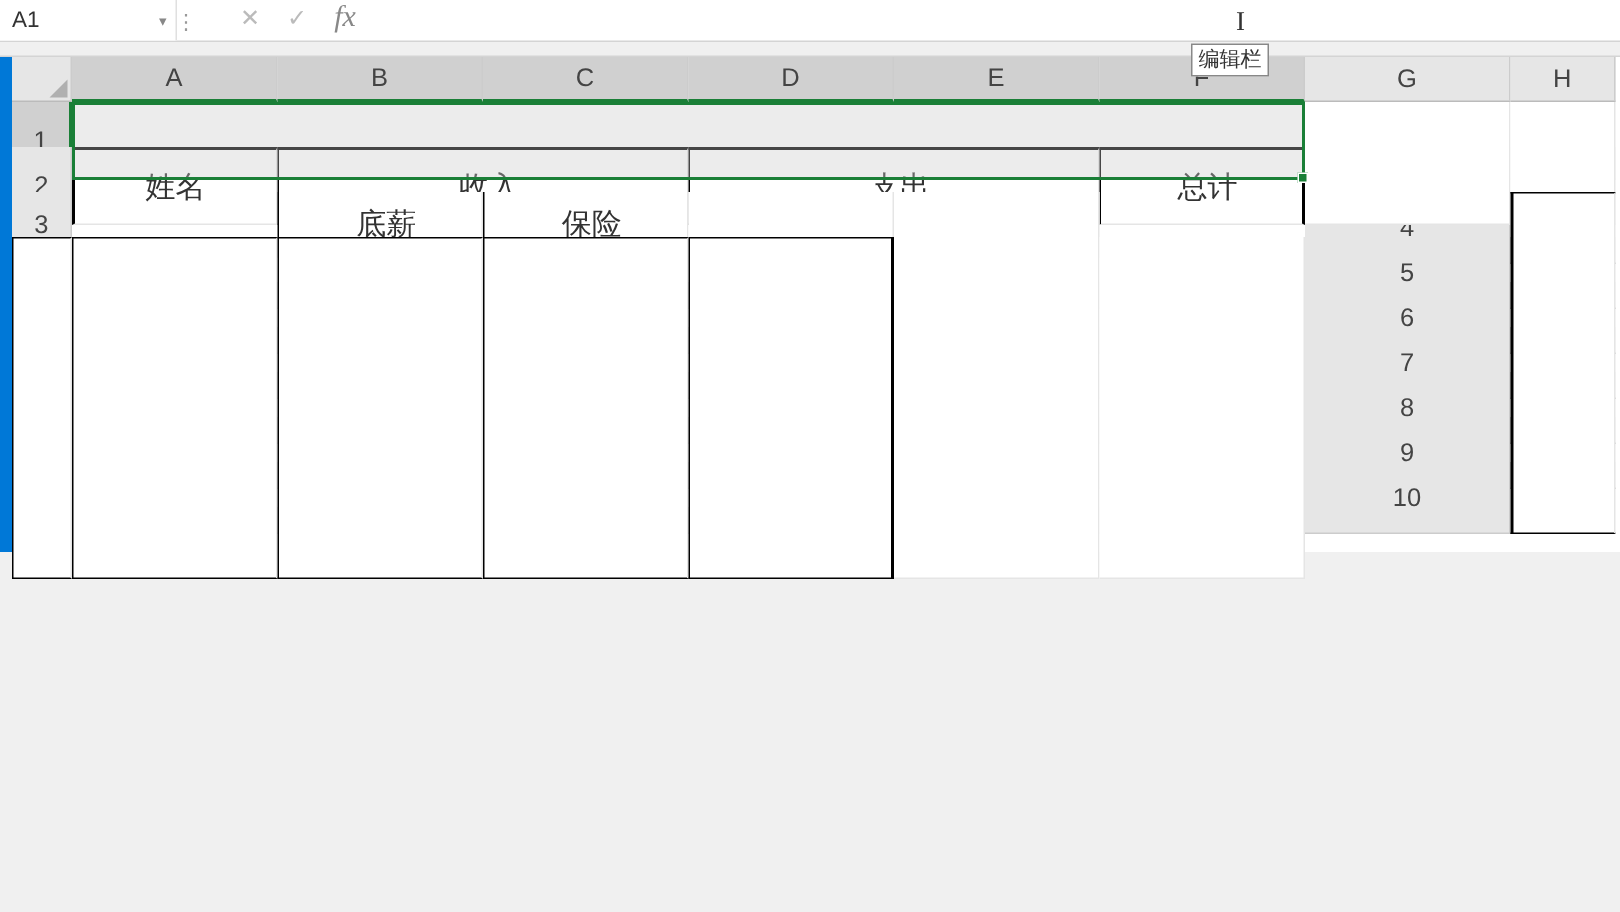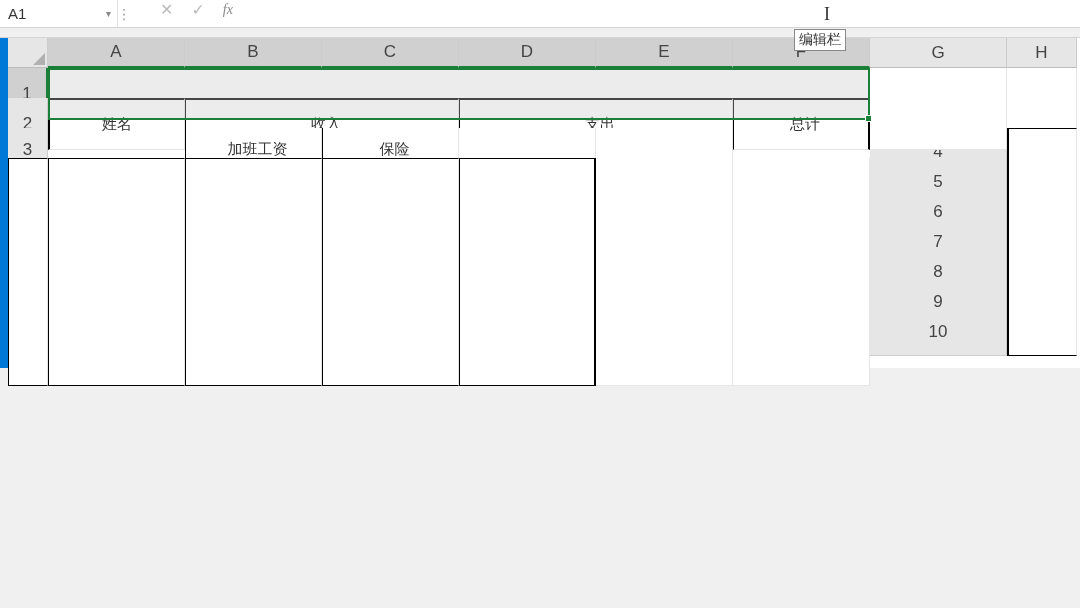--- a/index.html
+++ b/index.html
@@ -64,21 +64,21 @@
       color: #bbb;
       font-size: 16px;
       display: flex;
       align-items: center;
       justify-content: center;
     }
     .fb-btn.fx {
       font-style: italic;
       color: #888;
       font-family: "Times New Roman", serif;
-      font-size: 14px;
+      font-size: 20px;
     }
     .formula-input {
       flex: 1;
       font-size: 20px;
       color: #333;
       padding-left: 18px;
       border: none;
       outline: none;
       background: transparent;
       height: 100%;
@@ -207,21 +207,21 @@
       font-size: 20px;
       color: #333;
     }
     .bthick-t { border-top: 2px solid #000 !important; }
     .bthick-l { border-left: 2px solid #000 !important; }
     .bthick-r { border-right: 2px solid #000 !important; }
     .bthin-b { border-bottom: 1px solid #000 !important; }
     .bthin-t { border-top: 1px solid #000 !important; }
     .bthin-l { border-left: 1px solid #000 !important; padding-left: 12px; }
     .center { justify-content: center; }
-    .txt23 { font-size: 15px; }
+    .txt23 { font-size: 20px; }
     .grid-wrapper {
       position: relative;
     }
   </style>
 </head>
 <body>
 
 <div class="formula-bar">
   <div class="name-box">
     <span>A1</span>
@@ -261,21 +261,21 @@
 
       <div class="row-header tall">2</div>
       <div class="cell tall center txt23 bthick-l bthick-t" style="grid-row: span 2;">姓名</div>
       <div class="cell tall center txt23 bthick-t bthin-l bthin-b" style="grid-column: span 2;">收入</div>
       <div class="cell tall center txt23 bthick-t bthin-l bthin-b" style="grid-column: span 2;">支出</div>
       <div class="cell tall center txt23 bthick-t bthin-l bthick-r" style="grid-row: span 2;">总计</div>
       <div class="cell tall"></div>
       <div class="cell tall"></div>
 
       <div class="row-header" style="height:44px">3</div>
-      <div class="cell center txt23 bthin-l" style="height:44px">加班工资</div>
+      <div class="cell center txt23 bthin-l" style="height:44px">底薪</div>
       <div class="cell center txt23 bthin-l" style="height:44px">保险</div>
       <div class="cell" style="height:44px"></div>
       <div class="cell" style="height:44px"></div>
 
       <div class="row-header" style="height:48px">4</div>
       <div class="cell bthick-l bthin-t bthin-b" style="height:48px"></div>
       <div class="cell bthin-l bthin-t bthin-b" style="height:48px"></div>
       <div class="cell bthin-l bthin-t bthin-b" style="height:48px"></div>
       <div class="cell bthin-l bthin-t bthin-b" style="height:48px"></div>
       <div class="cell bthin-l bthin-t bthin-b" style="height:48px"></div>

